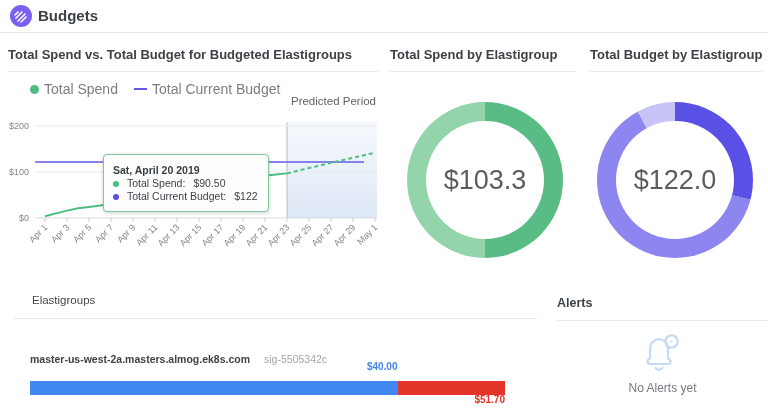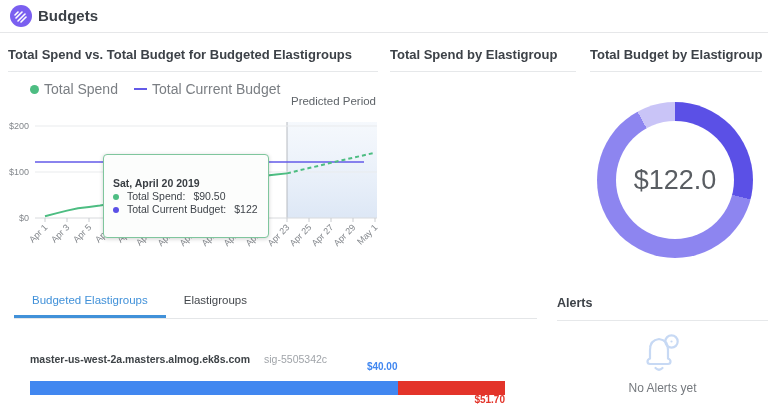--- a/index.html
+++ b/index.html
@@ -16,21 +16,21 @@
   
   .legend{display:flex;gap:16px;align-items:center;font-size:14px;color:#7a7e83;}
   .legend-item{display:flex;align-items:center;gap:5px;}
   .legend-dot{width:9px;height:9px;border-radius:50%;display:inline-block;}
   .legend-dash{width:13px;height:2px;display:inline-block;}
   .predicted{font-size:11.5px;color:#5f6469;text-align:right;}
   .ax{font-size:9px;fill:#83878c;font-family:"Liberation Sans",sans-serif;}
   
   .tooltip{position:absolute;left:103px;top:154px;width:146px;background:#fcfdfc;
            border:1px solid #7fc69d;border-radius:4px;box-shadow:0 1px 4px rgba(0,0,0,.18);
-           padding:21px 9px;font-size:10.5px;color:#3f444a;}
+           padding:8px 9px;font-size:10.5px;color:#3f444a;}
   .tt-title{font-weight:700;color:#393e43;line-height:14px;}
   .tt-row{line-height:13px;display:flex;align-items:center;gap:8px;}
   .tt-dot{width:6px;height:6px;border-radius:50%;display:inline-block;flex:0 0 auto;}
   .tt-val{font-weight:400;}
   
   .donut{width:156px;height:156px;border-radius:50%;}
   .hole{position:absolute;left:19px;top:19px;width:118px;height:118px;border-radius:50%;
         background:#fff;display:flex;align-items:center;justify-content:center;}
   .donut-value{font-size:27px;color:#595d62;}
   
@@ -152,31 +152,35 @@
     </div>
     <div class="tt-row">
       <span class="tt-dot" style="background: rgb(91, 80, 230);"></span>
       <span>Total Current Budget:</span>
       <span class="tt-val">$122</span>
     </div>
   </div>
 
   <div class="abs panel-title" style="left:390px;top:47px;">Total Spend by Elastigroup</div>
   <div class="abs divider" style="left:390px;top:71px;width:186px;"></div>
+  <div class="abs donut" style="left: 407px; top: 102px; background: conic-gradient(rgb(90, 188, 133) 0%, rgb(90, 188, 133) 50%, rgb(147, 212, 171) 50%, rgb(147, 212, 171) 100%);">
+    <div class="hole">
+      <span class="donut-value">$103.3</span>
+    </div>
+  </div>
 
   <div class="abs panel-title" style="left:590px;top:47px;">Total Budget by Elastigroup</div>
   <div class="abs divider" style="left:590px;top:71px;width:172px;"></div>
   <div class="abs donut" style="left: 597px; top: 102px; background: conic-gradient(rgb(91, 80, 230) 0%, rgb(91, 80, 230) 29%, rgb(141, 133, 240) 29%, rgb(141, 133, 240) 92%, rgb(201, 196, 247) 92%, rgb(201, 196, 247) 100%);">
     <div class="hole">
       <span class="donut-value">$122.0</span>
     </div>
   </div>
 
   <div class="tabs">
-    <div class="tab active">Budgeted Elastigroups</div>
     <div class="tab">Elastigroups</div>
   </div>
 
   <div class="abs" style="left:30px;top:349px;">
     <span class="row-name">master-us-west-2a.masters.almog.ek8s.com</span><span class="row-id">sig-5505342c</span>
   </div>
   <div class="bar-labels">
     <span class="lbl-spend" style="width: 77.37%; color: rgb(65, 135, 240);">$40.00</span>
     <span class="lbl-total" style="color: rgb(227, 52, 42);">$51.70</span>
   </div>

